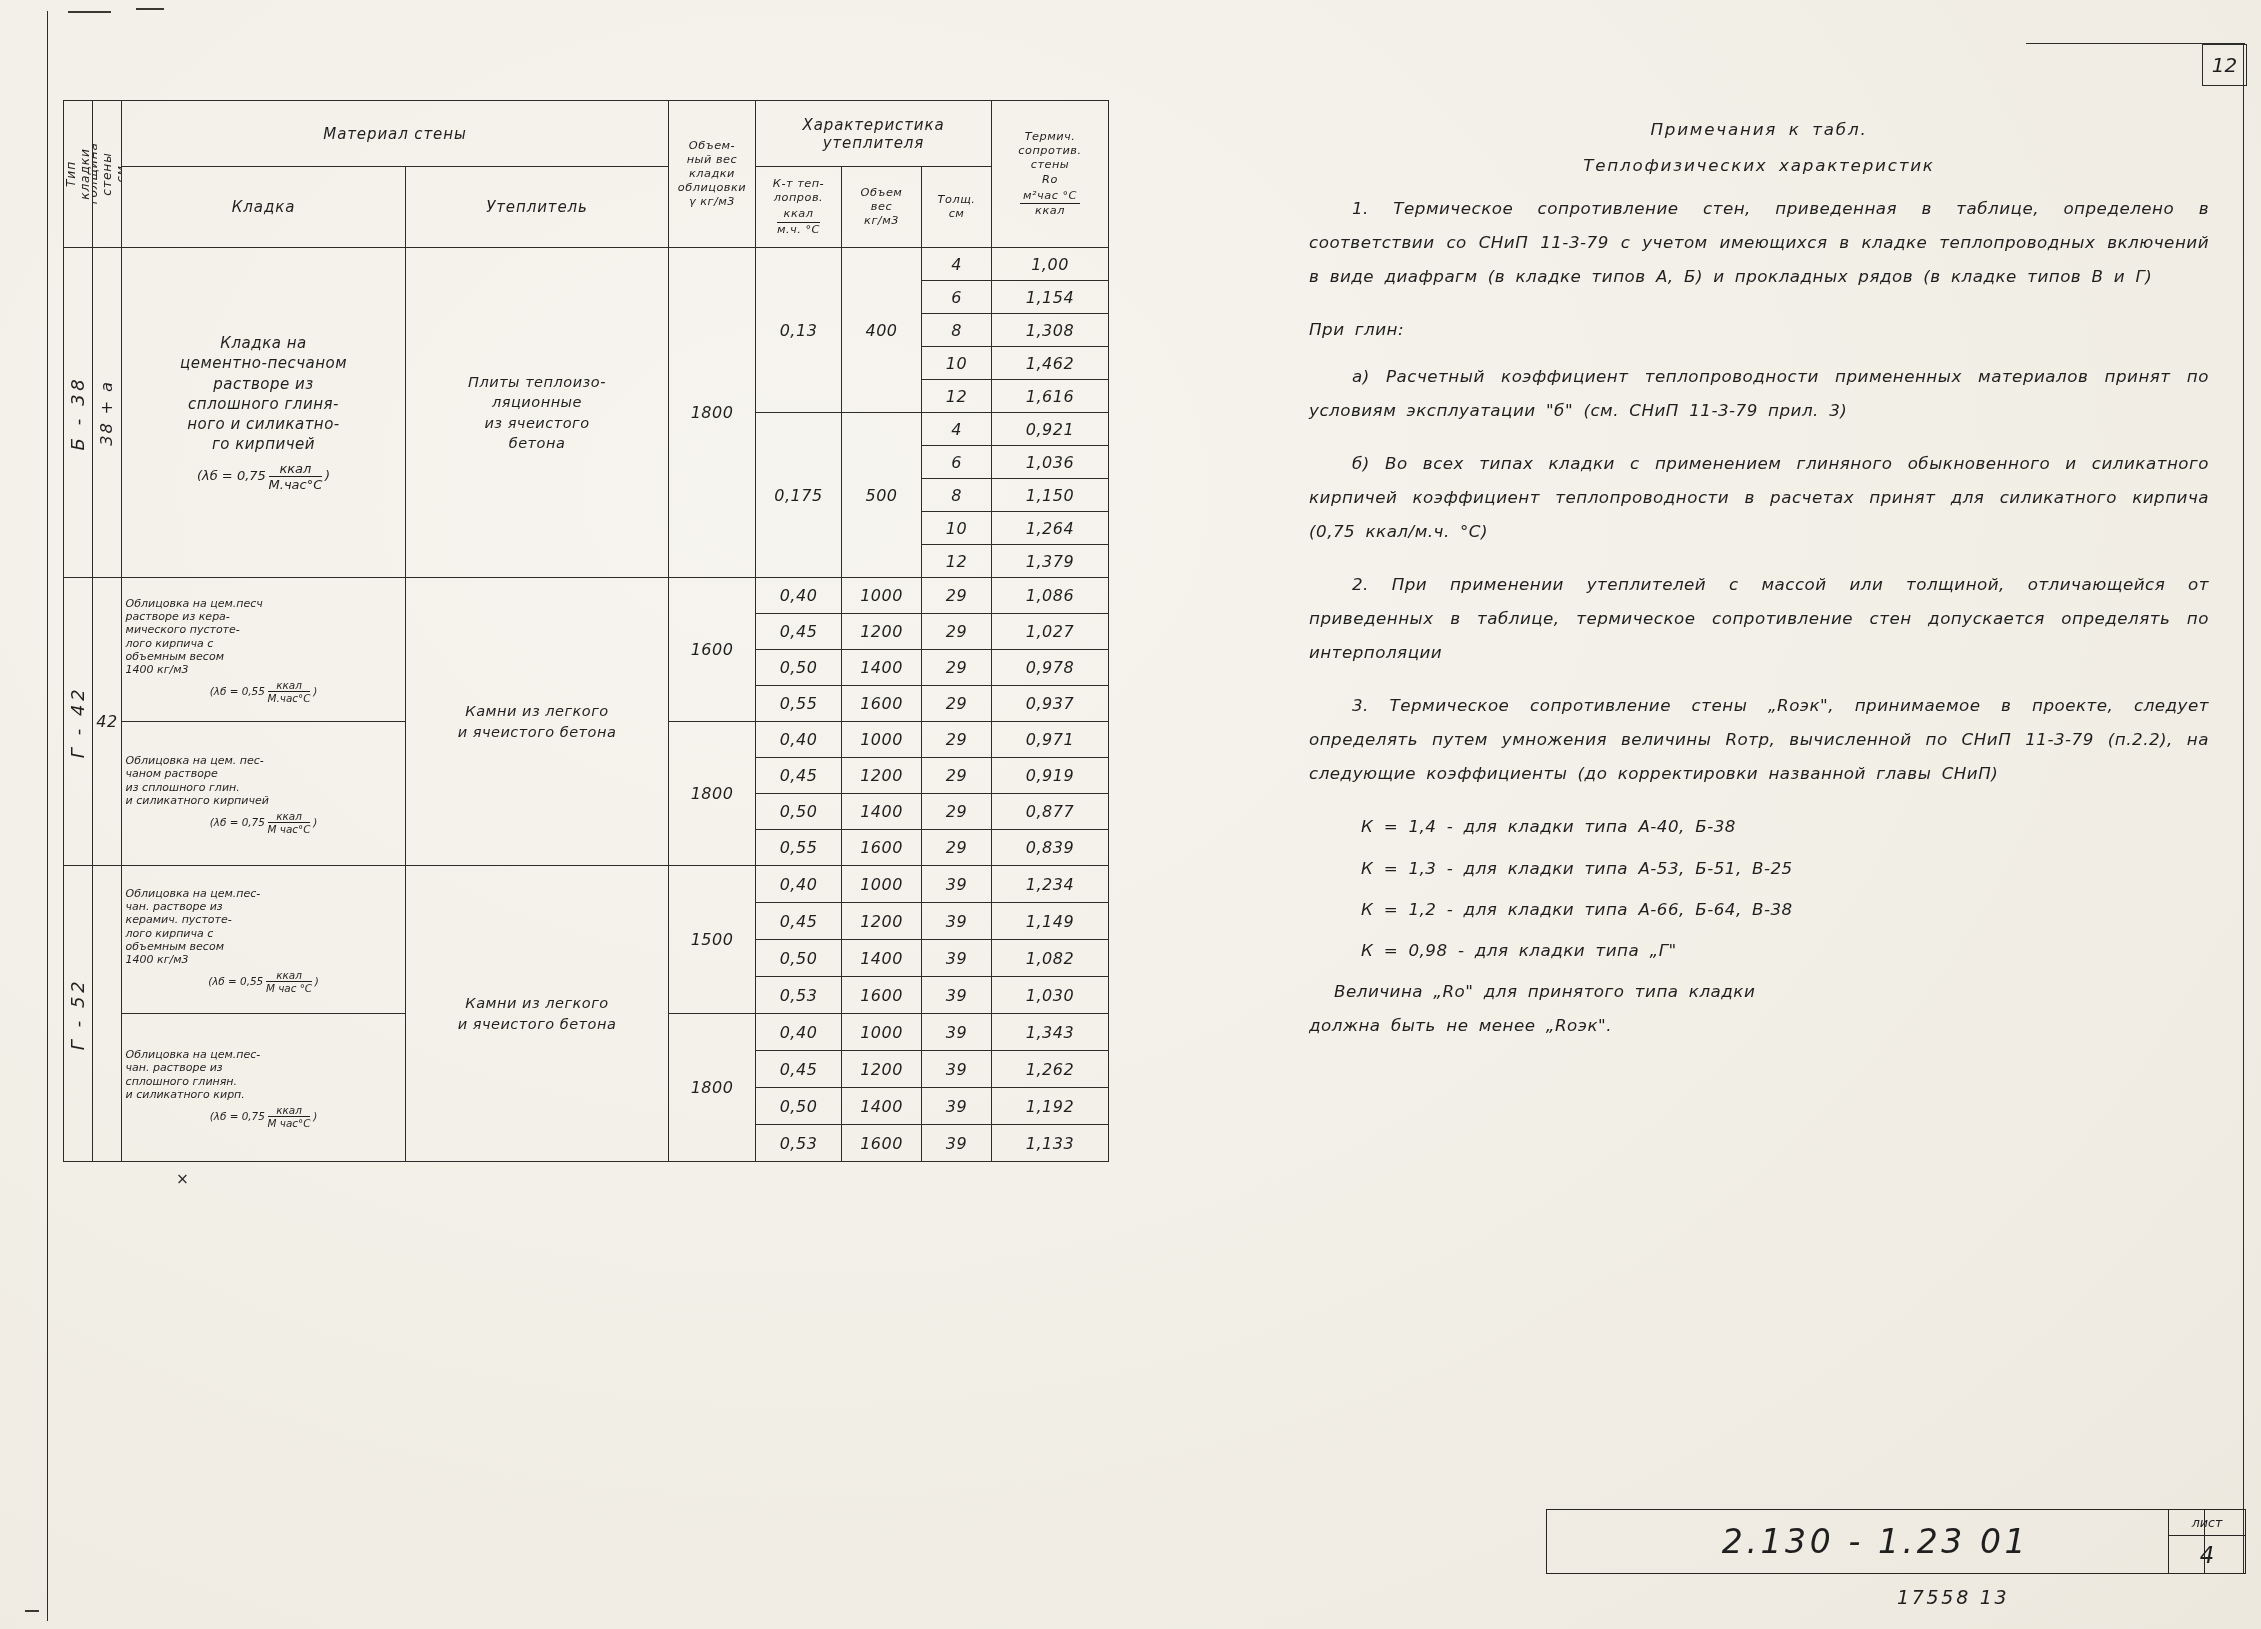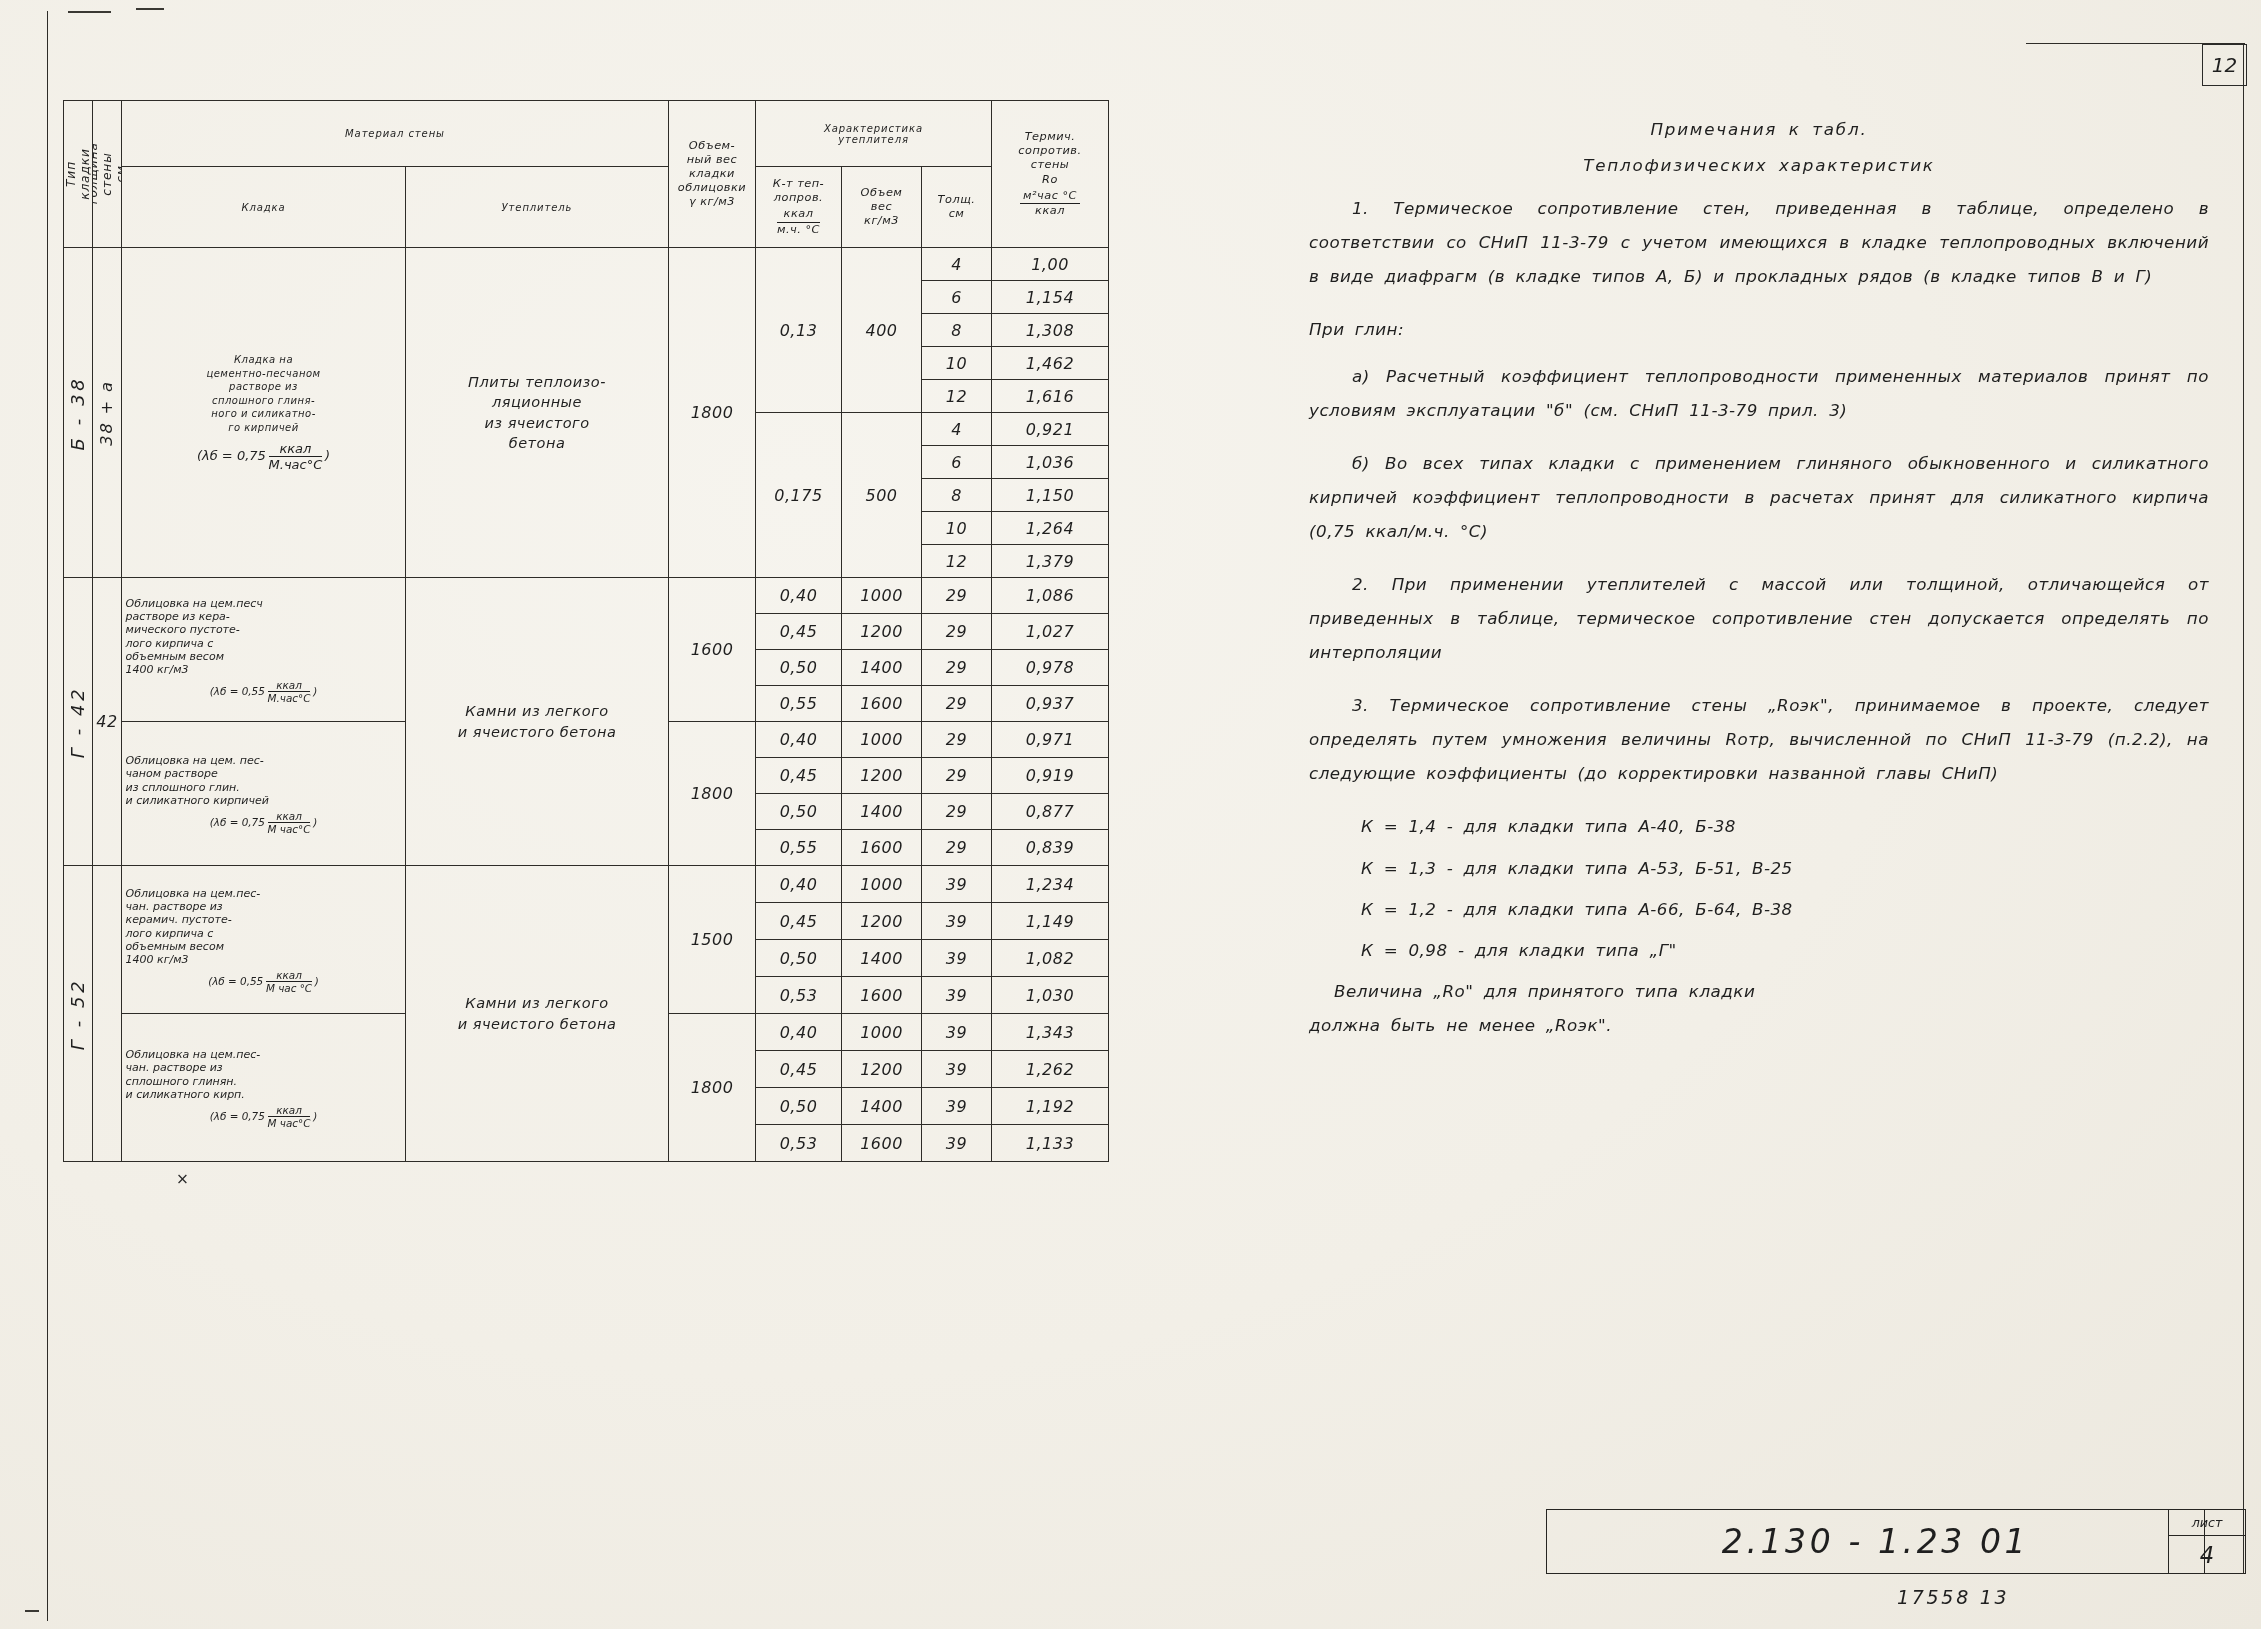--- a/index.html
+++ b/index.html
@@ -30,35 +30,35 @@
   }
   table.main-table td {
     border:1.4px solid #2e2c28;
     padding:0; vertical-align:middle; text-align:center;
     overflow:hidden;
   }
   tr.h1 { height:66px; } tr.h2 { height:81px; }
   tr.g1 { height:33px; } tr.g2 { height:36px; } tr.g3 { height:37px; }
 
   .pre { white-space:pre-line; }
-  .hdr { font-size:10px; letter-spacing:0.9px; }
+  .hdr { font-size:15px; letter-spacing:0.9px; }
   .shdr { font-size:11.3px; line-height:1.25; letter-spacing:0.5px; }
   .num { font-size:16px; letter-spacing:0.5px; }
 
   td.vcell { position:relative; overflow:visible; }
   .vtext {
     position:absolute; top:50%; left:50%;
     transform:translate(-50%,-50%) rotate(-90deg);
     white-space:pre-line; font-size:12.2px; line-height:1.15; letter-spacing:0.9px; text-align:center;
   }
   .vtext.big  { font-size:18px; letter-spacing:3.6px; white-space:nowrap; }
   .vtext.big2 { font-size:16.3px; letter-spacing:1.8px; white-space:nowrap; }
 
   td.kcell { }
-  .ktext { font-size:10px; line-height:1.35; letter-spacing:0.5px; }
+  .ktext { font-size:15px; line-height:1.35; letter-spacing:0.5px; }
   td.kcell.small .ktext { font-size:11px; line-height:1.2; text-align:left; padding:1.8px 3.6px; letter-spacing:0; }
   .lambda { margin-top:6.3px; font-size:13px; }
   td.kcell.small .lambda { font-size:10.4px; margin-top:0.9px; }
 
   .frac { display:inline-block; vertical-align:middle; text-align:center; margin:0 2.7px; }
   .fnum { display:block; border-bottom:1.4px solid #1f1f1f; padding:0 2.7px; }
   .fden { display:block; }
   .shdr .frac { margin-top:1.8px; }
 
   td.ucell { font-size:14.5px; line-height:1.4; text-align:left; padding-left:8.1px; letter-spacing:0.5px; }

